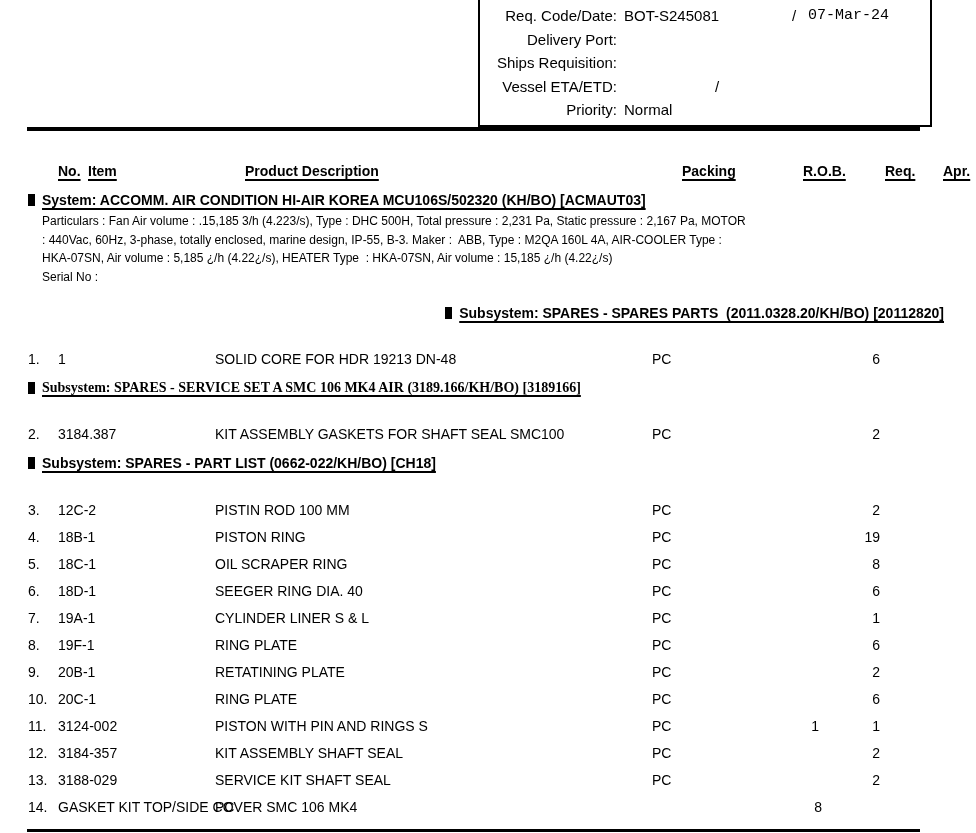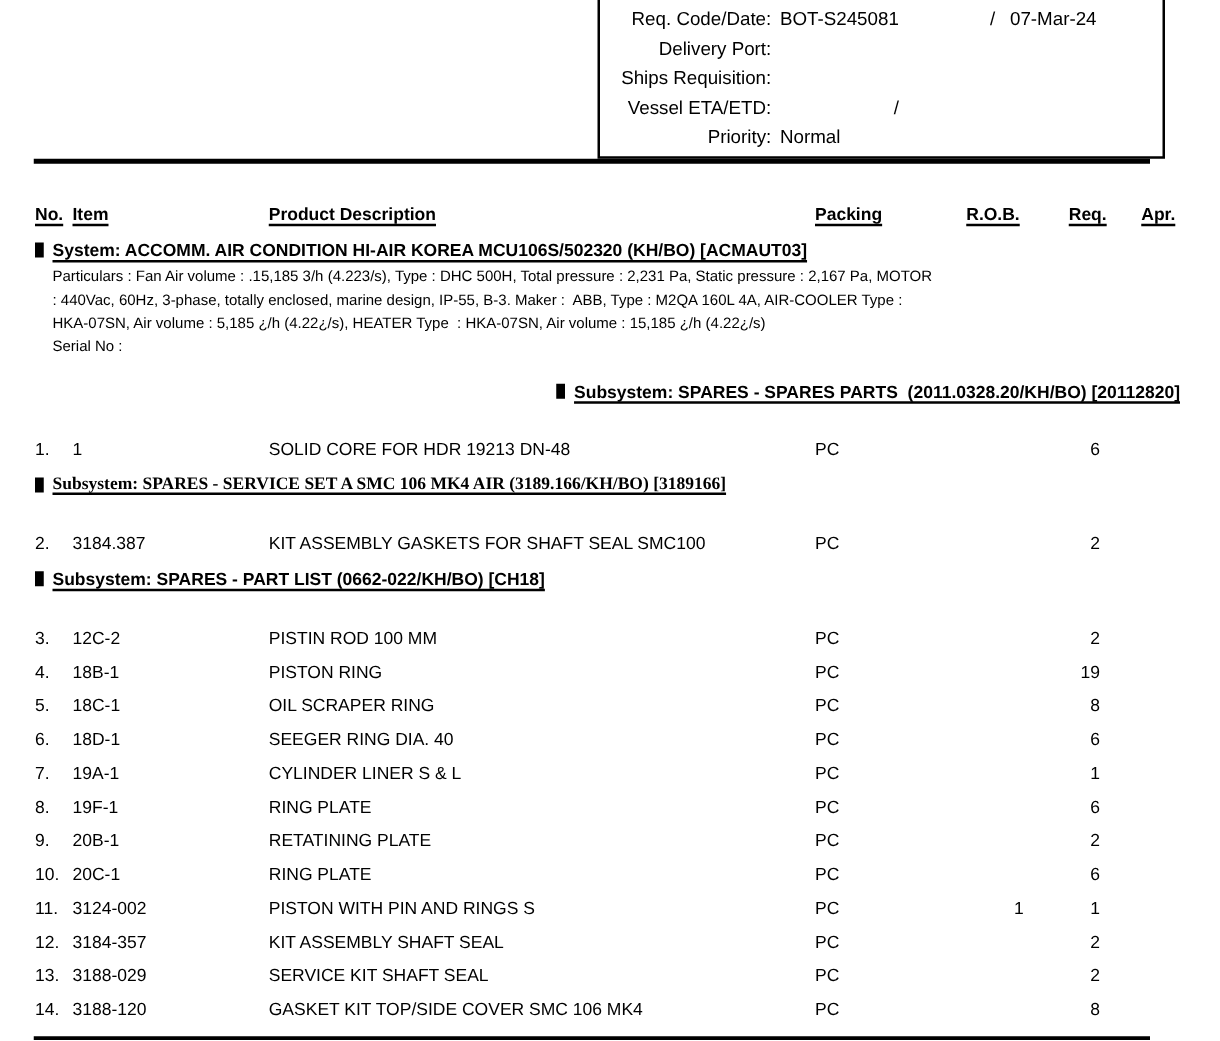--- a/index.html
+++ b/index.html
@@ -8,31 +8,31 @@
   .page { position:relative; width:976px; height:608px; }
 
   
   .req-box { position:absolute; left:478px; top:-6px; width:454px; height:133px;
              border:2px solid #000; padding-top:8px; font-size:15px; }
   .box-row { display:flex; line-height:23.5px; white-space:pre; }
   .box-label { width:137px; text-align:right; flex:0 0 137px; }
   .box-value { margin-left:7px; width:168px; flex:0 0 168px; }
   .box-value.narrow { width:91px; flex:0 0 91px; }
   .box-slash { width:10px; flex:0 0 10px; }
-  .box-value2 { margin-left:6px; }
+  .box-value2 { margin-left:6px;font-family:Liberation Mono, monospace; }
 
   
   .top-rule { position:absolute; left:27px; top:127px; width:893px; height:4px; background:#000; }
   .bottom-rule { position:absolute; left:27px; top:829px; width:893px; height:3px; background:#000; }
 
   
   .content { position:absolute; left:28px; top:131px; width:916px; }
   .grid-row { display:grid; grid-template-columns:30px 157px 437px 121px 82px 58px 31px; }
 
-  .thead { margin-top:32px; height:22px; font-size:14px; font-weight:bold; }
+  .thead { margin-top:32px; height:22px; font-size:14px; font-weight:bold;margin-left:30px; }
   .thead span { justify-self:start; text-decoration:underline; text-decoration-thickness:2px;
                 text-underline-offset:3px; white-space:pre; }
 
   .section { display:flex; align-items:center; height:16px; font-size:14px; }
   .bullet { width:7px; height:12px; background:#000; margin-right:7px; flex:0 0 7px; }
   .section-label { font-weight:bold; text-decoration:underline; text-decoration-thickness:2px;
                    text-underline-offset:3px; white-space:pre; }
   .sec-system { margin-top:7px;align-items:center; }
   .sec-sub1 { margin-top:19px;justify-content:flex-end; }
   .sec-sub2 { margin-top:1px;font-family:Liberation Serif, serif; }
@@ -235,21 +235,20 @@
       <span>13.</span>
       <span>3188-029</span>
       <span>SERVICE KIT SHAFT SEAL</span>
       <span>PC</span>
       <span class="c-rob"></span>
       <span class="c-req">2</span>
       <span></span>
     </div>
     <div class="trow grid-row">
       <span>14.</span>
-      <span>3188-120</span>
       <span>GASKET KIT TOP/SIDE COVER SMC 106 MK4</span>
       <span>PC</span>
       <span class="c-rob"></span>
       <span class="c-req">8</span>
       <span></span>
     </div>
 
   </div>
 
   <div class="bottom-rule"></div>

